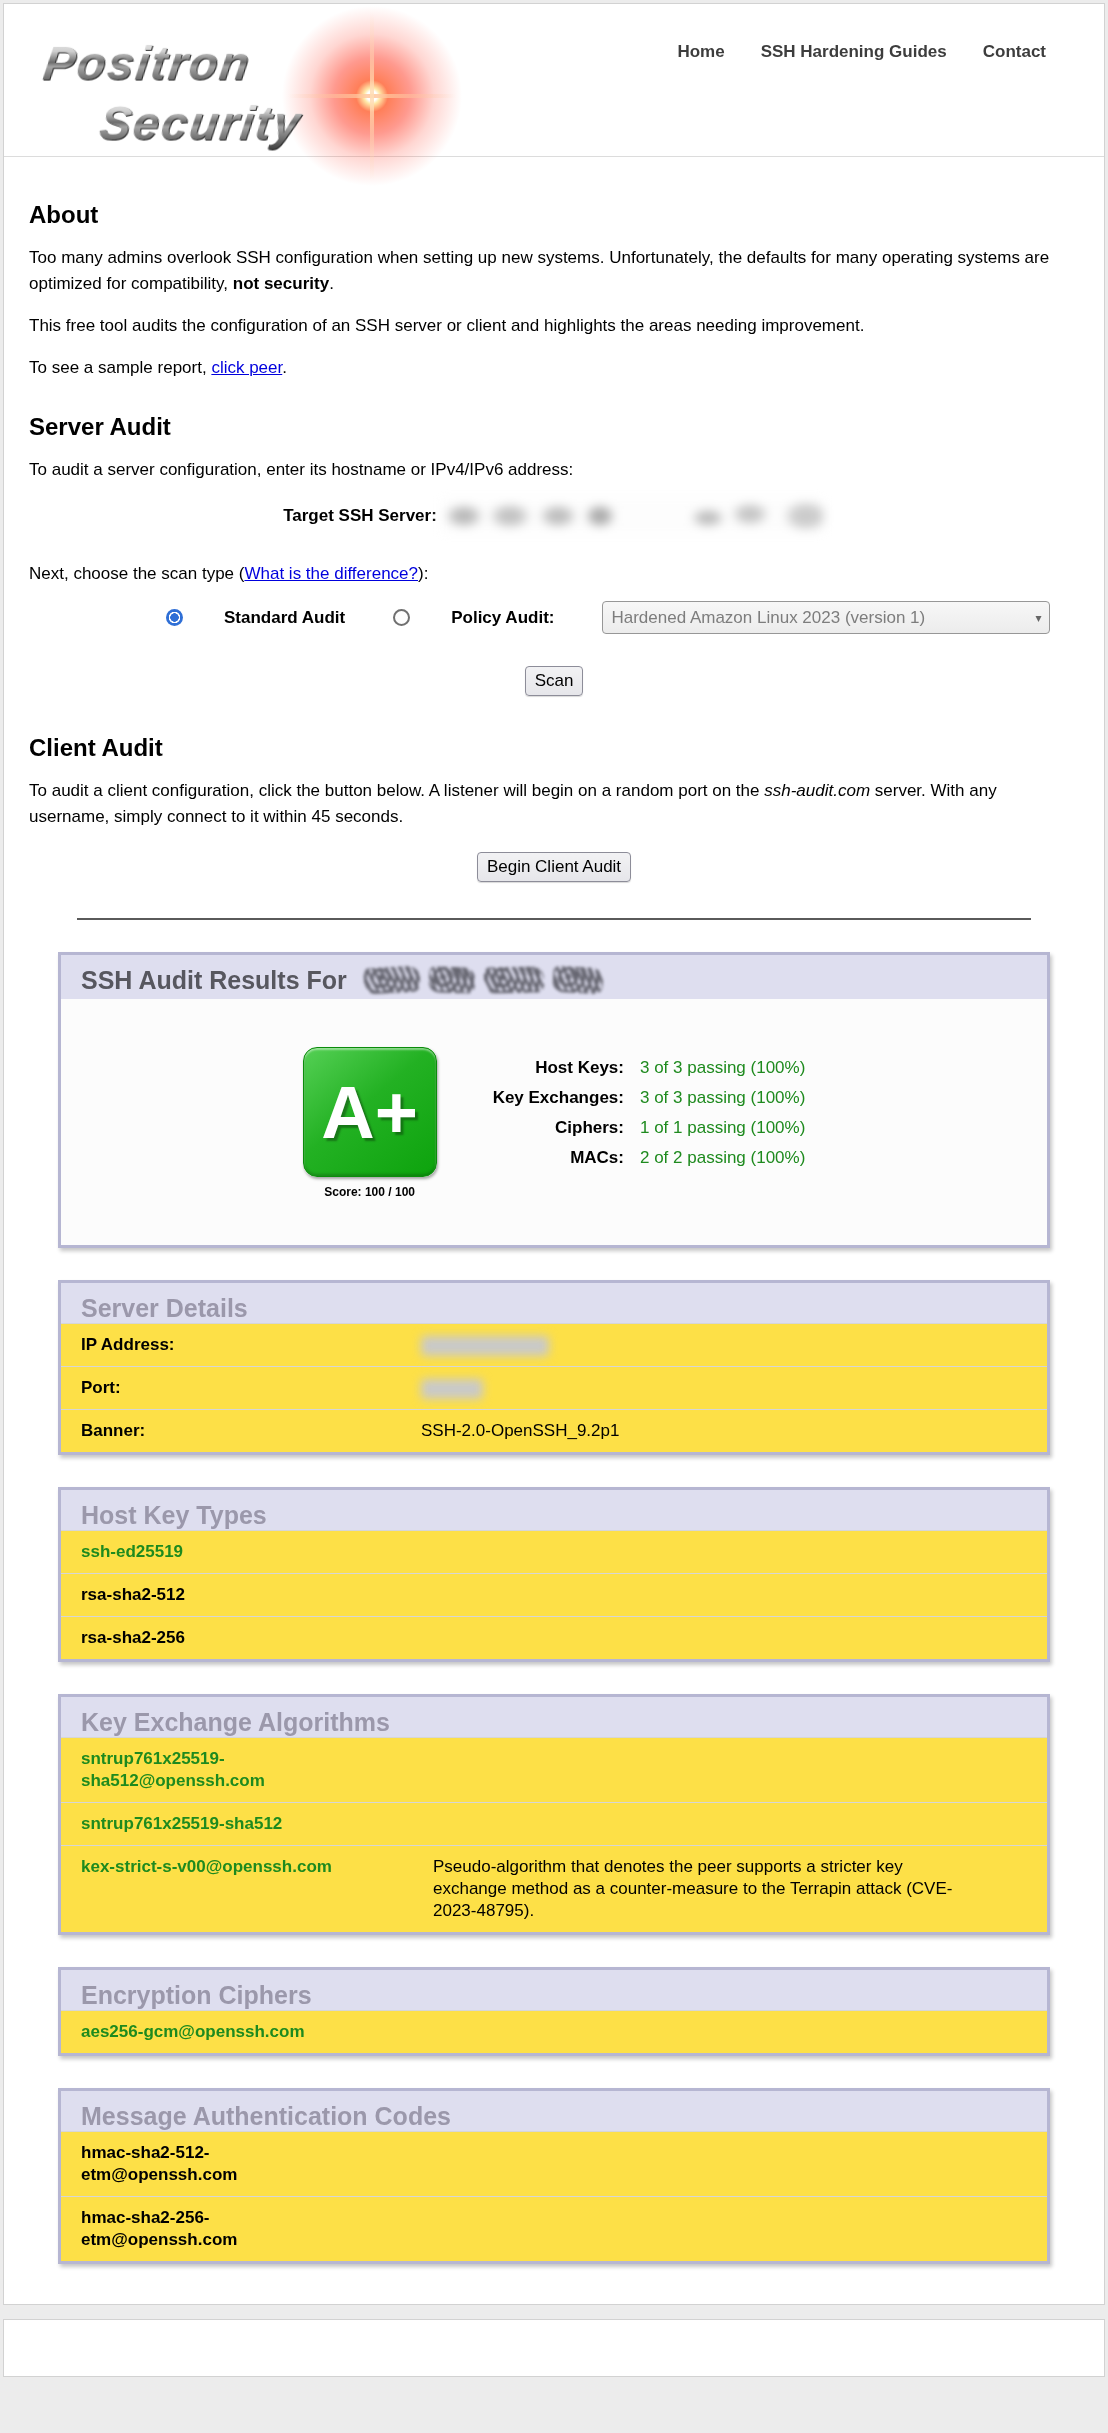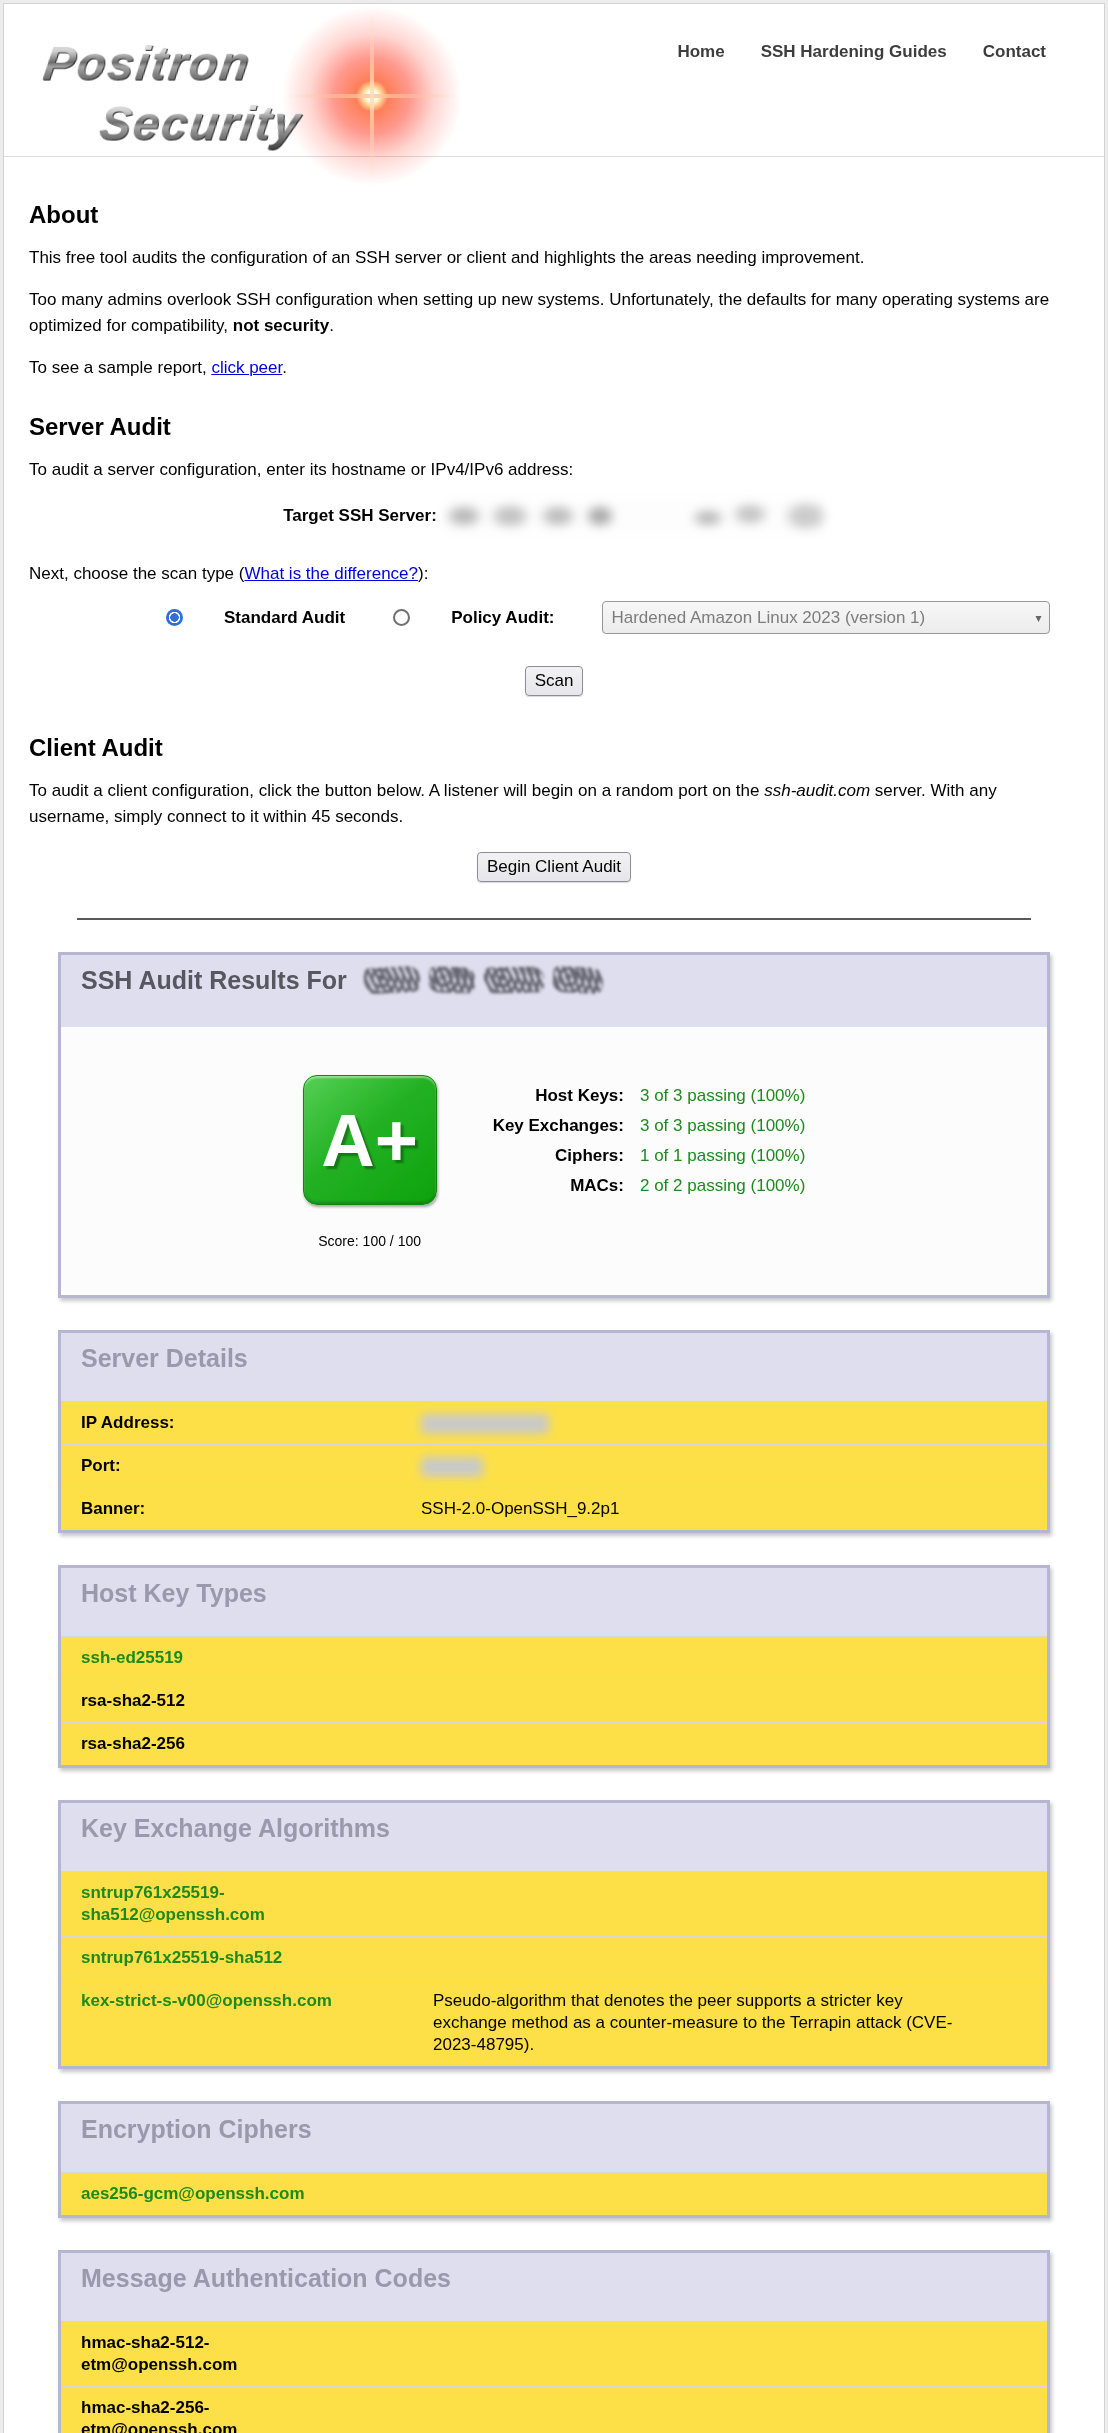--- a/index.html
+++ b/index.html
@@ -69,21 +69,21 @@
   .fake-select .arrow{color:#666;font-size:12px;}
   .btn{
     display:block;margin:32px auto 0;background:linear-gradient(#f2f2f4,#e6e6ea);
     border:1px solid #8d8d99;border-radius:4px;font-size:17px;padding:4px 9px;
     font-family:"Liberation Sans",sans-serif;cursor:pointer;box-shadow:0 1px 1px rgba(0,0,0,.15);
   }
   .btn-begin{margin-top:22px;}
   hr.sep{border:none;border-top:2px solid #5a5a5a;margin:36px 48px 0;}
   
   .panel{margin:32px 29px 0;border:3px solid #b6b6d2;box-shadow:2px 3px 4px #c6c6c6;background:#fbfbfb;}
-  .panel-header{background:#dedeef;padding:11px 20px 28px;font-size:25px;font-weight:bold;color:#9b98ab;}
+  .panel-header{background:#dedeef;padding:11px 20px 0;font-size:25px;font-weight:bold;color:#9b98ab;}
   .panel-header.results-title{color:#57575f;}
   .scramble{display:inline-block;vertical-align:-4px;margin-left:10px;}
   .scramble i{
     display:inline-block;height:26px;margin-right:9px;border-radius:6px 12px 8px 10px;
     background:
       repeating-radial-gradient(circle at 30% 40%, #55555f 0 3px, rgba(0,0,0,0) 3px 7px),
       repeating-linear-gradient(65deg, #5a5a64 0 3px, rgba(0,0,0,0) 3px 6px);
     filter:blur(1.6px);opacity:.88;
   }
   .scramble i:nth-child(1){width:56px;transform:rotate(-3deg);}
@@ -103,21 +103,21 @@
   .results-body{display:flex;justify-content:center;align-items:flex-start;padding:48px 0 46px;gap:56px;background:#fcfcfc;}
   .badge-wrap{text-align:center;}
   .grade-badge{
     width:132px;height:128px;border-radius:14px;margin:0 auto;
     background:linear-gradient(140deg,#55d055 0%,#23b123 45%,#0da30d 100%);
     border:1px solid #0b8c0b;
     box-shadow:inset 0 2px 2px rgba(255,255,255,.45), inset 0 -2px 3px rgba(0,0,0,.2), 1px 2px 3px rgba(0,0,0,.35);
     display:flex;align-items:center;justify-content:center;
     color:#fff;font-size:74px;font-weight:bold;text-shadow:3px 3px 2px rgba(0,0,0,.32);
   }
-  .score{margin-top:28px;font-weight:normal;font-size:14px;}
+  .score{margin-top:8px;font-weight:bold;font-size:12px;}
   .stats{display:grid;grid-template-columns:auto auto;column-gap:16px;row-gap:9px;margin-top:10px;}
   .stat-label{text-align:right;font-weight:bold;line-height:21px;}
   .stat-value{line-height:21px;}
   
   .footer-box{margin:14px 3px 0;background:#fff;border:1px solid #d2d2d2;text-align:center;padding:27px 0 29px;font-size:13px;}
 </style>
 </head>
 <body>
 
 <div class="main-box">
@@ -131,22 +131,22 @@
     <nav class="nav">
       <a>Home</a>
       <a>SSH Hardening Guides</a>
       <a>Contact</a>
     </nav>
   </div>
 
   <div class="content">
 
     <h2 class="h-about">About</h2>
+    <p class="body-p"><span>Too many admins overlook SSH configuration when setting up new systems. Unfortunately, the defaults for many operating systems are optimized for compatibility, </span><span class="bold">not security</span><span>.</span></p>
     <p class="body-p">This free tool audits the configuration of an SSH server or client and highlights the areas needing improvement.</p>
-    <p class="body-p"><span>Too many admins overlook SSH configuration when setting up new systems. Unfortunately, the defaults for many operating systems are optimized for compatibility, </span><span class="bold">not security</span><span>.</span></p>
     <p class="body-p"><span>To see a sample report, </span><a class="blue-link">click peer</a><span>.</span></p>
 
     <h2 class="h-server">Server Audit</h2>
     <p class="body-p">To audit a server configuration, enter its hostname or IPv4/IPv6 address:</p>
     <div class="target-row">
       <label>Target SSH Server:</label>
       <div class="blur-input" title=""></div>
     </div>
     <p class="scan-type-p"><span>Next, choose the scan type (</span><a class="blue-link">What is the difference?</a><span>):</span></p>
     <div class="radio-row">

